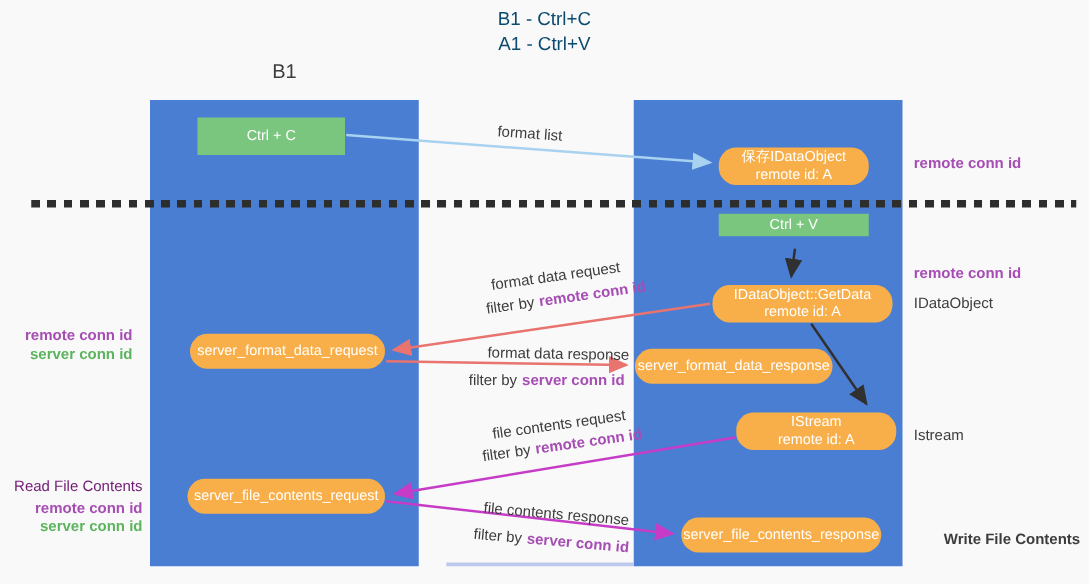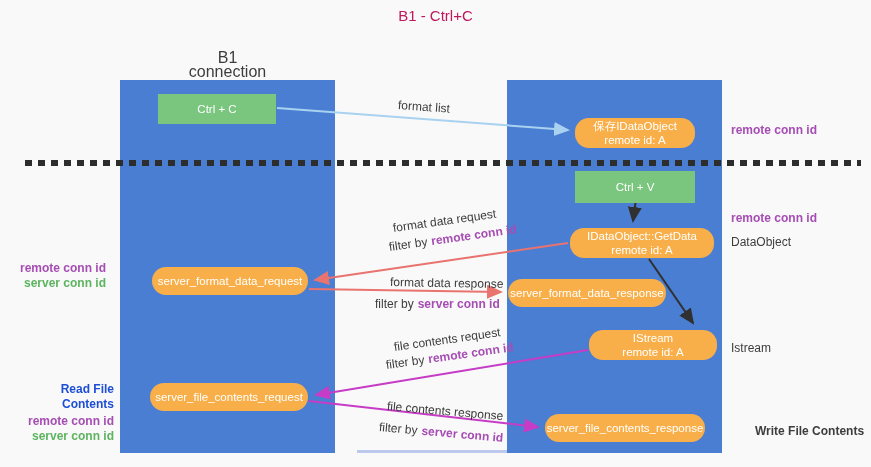--- a/index.html
+++ b/index.html
@@ -5,21 +5,21 @@
   html,body { margin:0; padding:0; }
   .canvas {
     position:relative; width:871px; height:467px;
     background:#f9f9f9; overflow:hidden;
     font-family:"Liberation Sans", sans-serif;
     color:#3d3d3d;
   }
   .abs { position:absolute; }
   .title {
     left:0; right:0; top:6px; text-align:center;
-    font-size:15px; line-height:20px; color:#be185d; z-index:6;
+    font-size:15px; line-height:20px; color:#0c4a6e; z-index:6;
   }
   .col-header {
     width:215px; top:51px; text-align:center;
     font-size:16px; line-height:14px; z-index:6;
   }
   .col {
     top:80px; width:215px; height:373px;
     background:var(--column_blue); z-index:1;
   }
   .dashline {
@@ -42,25 +42,25 @@
   .left-block { text-align:right; line-height:15px; font-size:12px; font-weight:bold; }
   .artifact { left:357px; top:450px; width:150px; height:3px; background:#bdc9ec; z-index:1; }
 </style>
 </head>
 <body>
 
 <div class="canvas">
 
   <div class="abs title">
     <div>B1 - Ctrl+C</div>
+    <div>A1 - Ctrl+V</div>
   </div>
 
   <div class="abs col-header" style="left:120px;">
     <div>B1</div>
-    <div>connection</div>
   </div>
 
   <div class="abs col" style="left:120px;"></div>
   <div class="abs col" style="left:507px;"></div>
 
   <div class="abs artifact"></div>
 
   <svg class="abs overlay" width="871" height="467" viewBox="0 0 871 467">
     <defs>
       <marker id="m-lb" markerWidth="9" markerHeight="8" refX="7" refY="3.5" orient="auto">
@@ -87,21 +87,21 @@
 
   <div class="abs dashline"></div>
 
   <div class="abs node green" style="left:158px;top:94px;width:118px;height:30px;">
     <div>Ctrl + C</div>
   </div>
   <div class="abs node orange" style="left:575px;top:118px;width:120px;height:30px;">
     <div>保存IDataObject</div>
     <div>remote id: A</div>
   </div>
-  <div class="abs node green" style="left:575px;top:171px;width:120px;height:32px;">
+  <div class="abs node green" style="left:575px;top:171px;width:120px;height:18px;">
     <div>Ctrl + V</div>
   </div>
   <div class="abs node orange" style="left:570px;top:228px;width:144px;height:30px;">
     <div>IDataObject::GetData</div>
     <div>remote id: A</div>
   </div>
   <div class="abs node orange" style="left:152px;top:267px;width:156px;height:28px;">
     <div>server_format_data_request</div>
   </div>
   <div class="abs node orange" style="left:508px;top:279px;width:158px;height:28px;">
@@ -135,27 +135,27 @@
     <span>filter by</span><span class="purple filter-val">remote conn id</span>
   </div>
 
   <div class="abs elabel" style="left:387px;top:399px;transform:rotate(5deg);">file contents response</div>
   <div class="abs elabel" style="left:379px;top:420px;transform:rotate(5deg);">
     <span>filter by</span><span class="purple filter-val">server conn id</span>
   </div>
 
   <div class="abs annot purple" style="left:731px;top:123px;">remote conn id</div>
   <div class="abs annot purple" style="left:731px;top:211px;">remote conn id</div>
-  <div class="abs annot" style="left:731px;top:235px;">DataObject</div>
+  <div class="abs annot" style="left:731px;top:235px;">IDataObject</div>
   <div class="abs annot" style="left:731px;top:341px;">Istream</div>
   <div class="abs annot" style="left:755px;top:424px;font-weight:bold;">Write File Contents</div>
 
   <div class="abs left-block" style="left:18px;top:261px;width:88px;">
     <div class="purple">remote conn id</div>
     <div class="greent">server conn id</div>
   </div>
   <div class="abs left-block" style="left:8px;top:382px;width:106px;">
-    <div style="font-weight:bold;color:#1d4ed8;">Read File Contents</div>
+    <div style="font-weight:normal;color:#701a75;">Read File Contents</div>
     <div class="purple" style="margin-top:2px;">remote conn id</div>
     <div class="greent">server conn id</div>
   </div>
 
 </div>
 
 </body></html>

